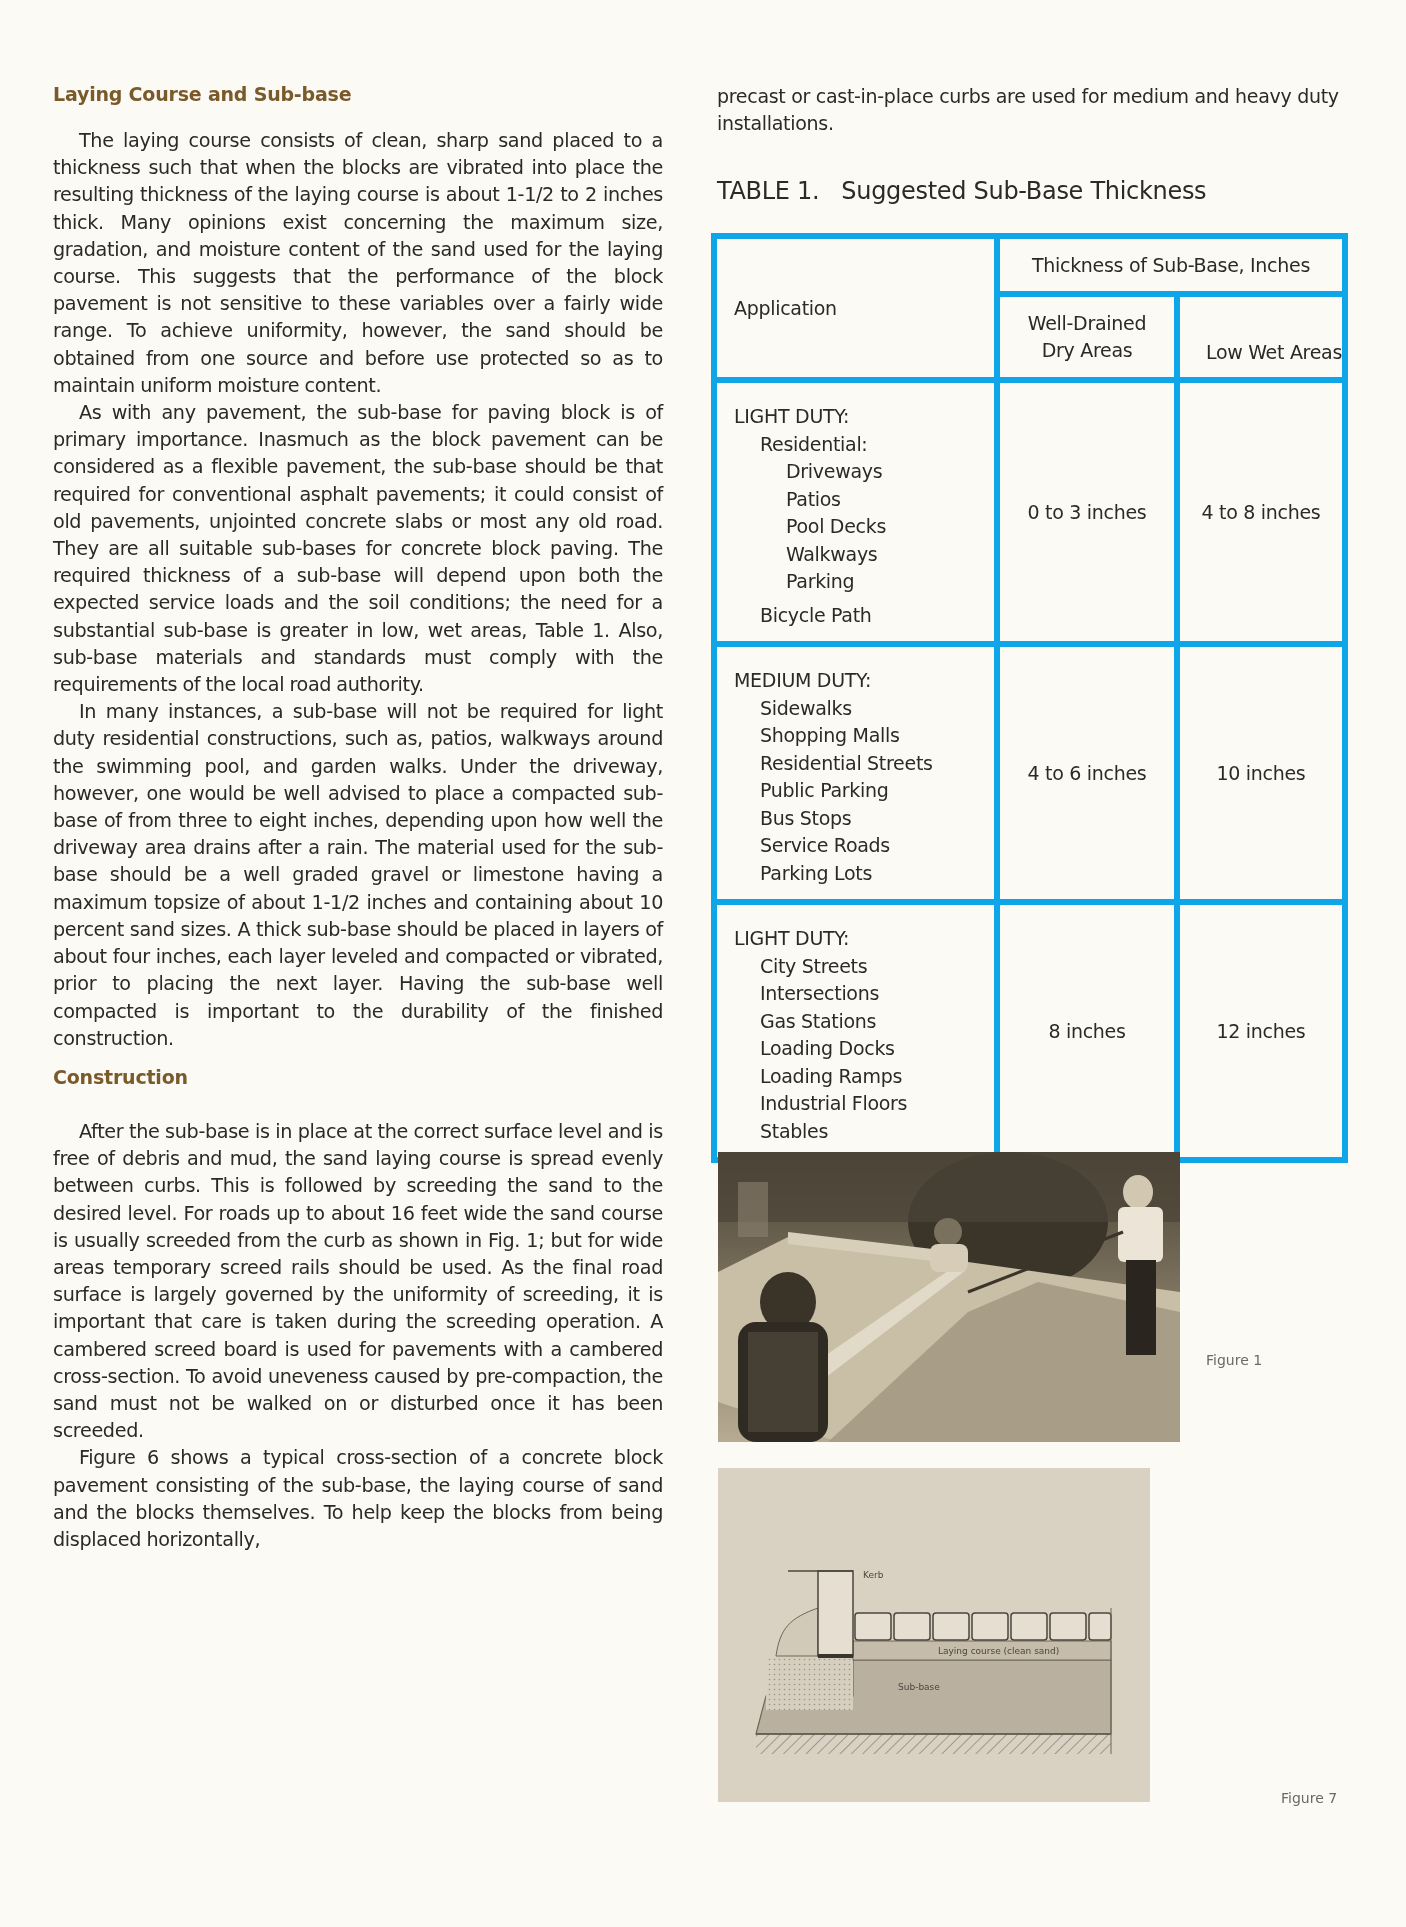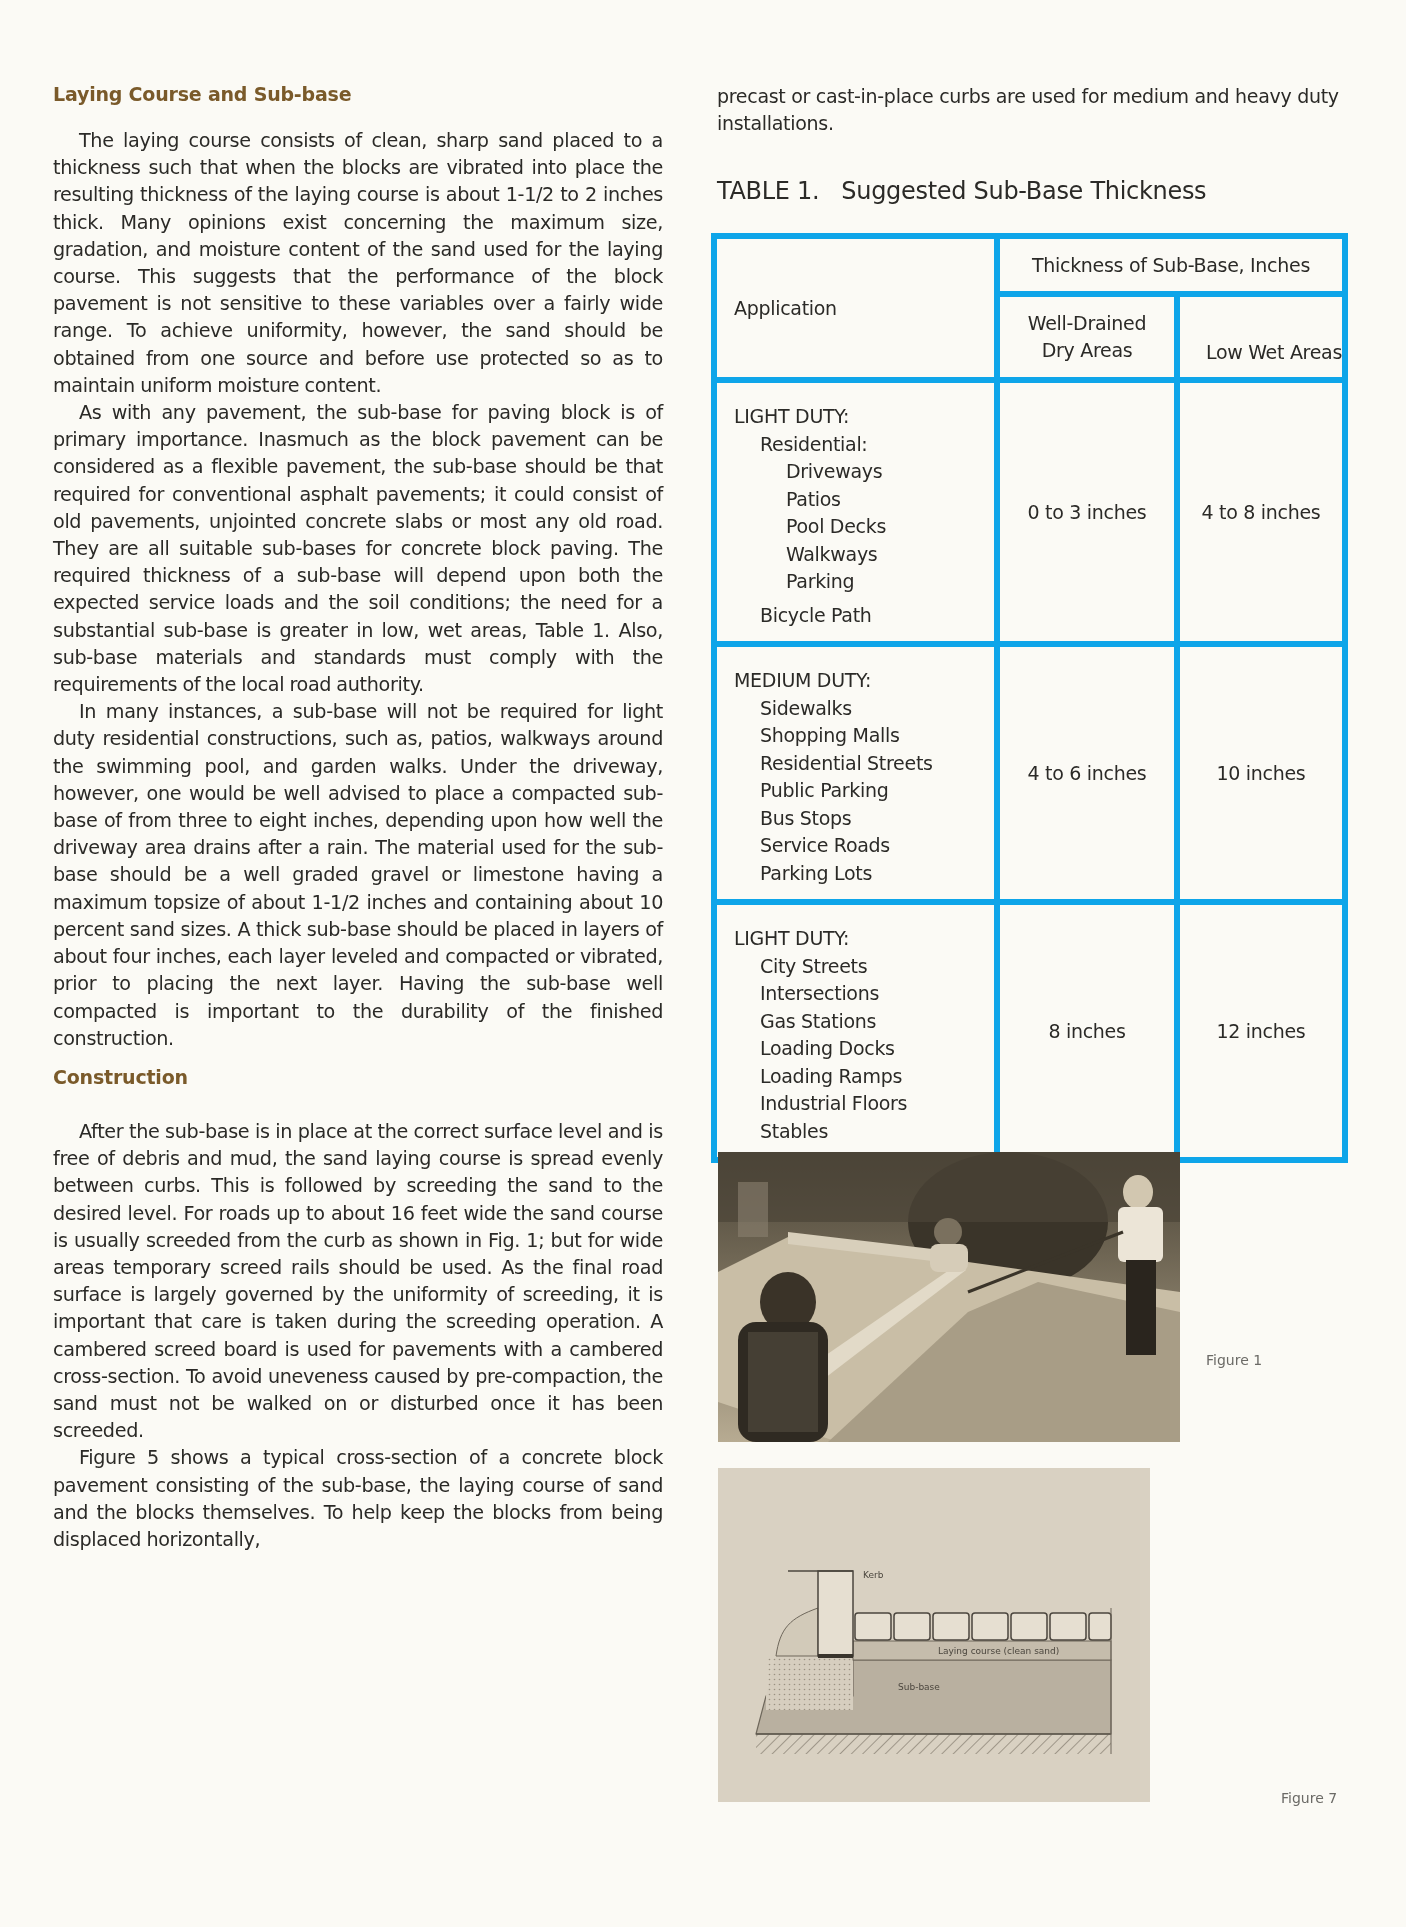--- a/index.html
+++ b/index.html
@@ -59,21 +59,21 @@
 </head>
 <body>
 
 <div class="col-left">
   <h2 class="heading">Laying Course and Sub-base</h2>
   <p class="para">The laying course consists of clean, sharp sand placed to a thickness such that when the blocks are vibrated into place the resulting thickness of the laying course is about 1-1/2 to 2 inches thick. Many opinions exist concerning the maximum size, gradation, and moisture content of the sand used for the laying course. This suggests that the performance of the block pavement is not sensitive to these variables over a fairly wide range. To achieve uniformity, however, the sand should be obtained from one source and before use protected so as to maintain uniform moisture content.</p>
   <p class="para">As with any pavement, the sub-base for paving block is of primary importance. Inasmuch as the block pavement can be considered as a flexible pavement, the sub-base should be that required for conventional asphalt pavements; it could consist of old pavements, unjointed concrete slabs or most any old road. They are all suitable sub-bases for concrete block paving. The required thickness of a sub-base will depend upon both the expected service loads and the soil conditions; the need for a substantial sub-base is greater in low, wet areas, Table 1. Also, sub-base materials and standards must comply with the requirements of the local road authority.</p>
   <p class="para">In many instances, a sub-base will not be required for light duty residential constructions, such as, patios, walkways around the swimming pool, and garden walks. Under the driveway, however, one would be well advised to place a compacted sub-base of from three to eight inches, depending upon how well the driveway area drains after a rain. The material used for the sub-base should be a well graded gravel or limestone having a maximum topsize of about 1-1/2 inches and containing about 10 percent sand sizes. A thick sub-base should be placed in layers of about four inches, each layer leveled and compacted or vibrated, prior to placing the next layer. Having the sub-base well compacted is important to the durability of the finished construction.</p>
   <h2 class="heading construction">Construction</h2>
   <p class="para">After the sub-base is in place at the correct surface level and is free of debris and mud, the sand laying course is spread evenly between curbs. This is followed by screeding the sand to the desired level. For roads up to about 16 feet wide the sand course is usually screeded from the curb as shown in Fig. 1; but for wide areas temporary screed rails should be used. As the final road surface is largely governed by the uniformity of screeding, it is important that care is taken during the screeding operation. A cambered screed board is used for pavements with a cambered cross-section. To avoid uneveness caused by pre-compaction, the sand must not be walked on or disturbed once it has been screeded.</p>
-  <p class="para">Figure 5 shows a typical cross-section of a concrete block pavement consisting of the sub-base, the laying course of sand and the blocks themselves. To help keep the blocks from being displaced horizontally,</p>
+  <p class="para">Figure 6 shows a typical cross-section of a concrete block pavement consisting of the sub-base, the laying course of sand and the blocks themselves. To help keep the blocks from being displaced horizontally,</p>
 </div>
 
 <div class="col-right">
   <p class="right-para">precast or cast-in-place curbs are used for medium and heavy duty installations.</p>
   <div class="table-caption">TABLE 1.   Suggested Sub-Base Thickness</div>
 </div>
 
 <table class="subbase">
   <tbody>
       <tr>

